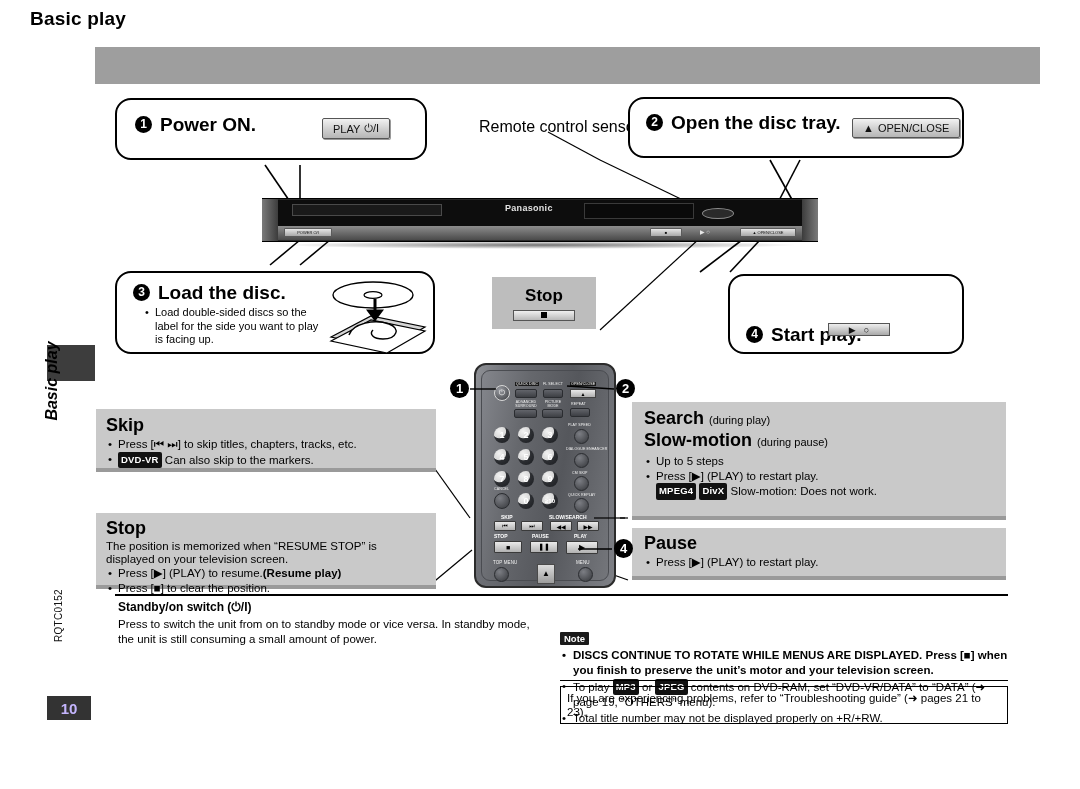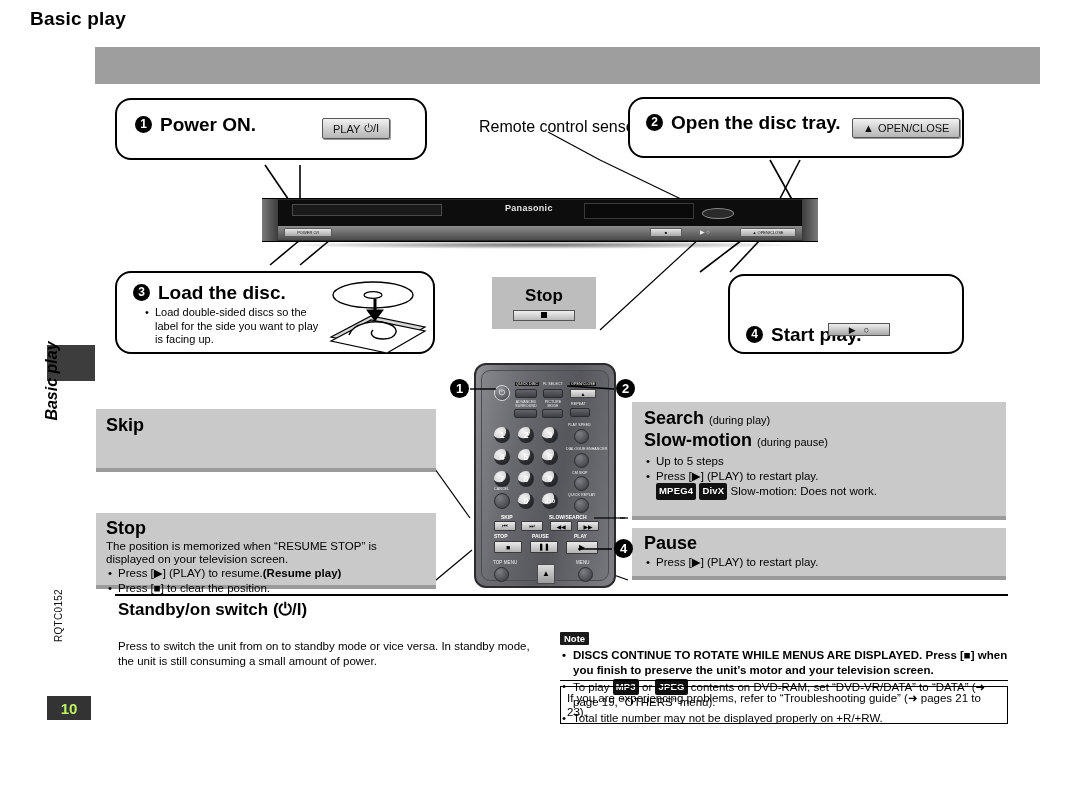--- a/index.html
+++ b/index.html
@@ -28,21 +28,21 @@
   .side-code {
     position: absolute; left: 18px; top: 610px;
     width: 80px; text-align: center;
     font-size: 10px; letter-spacing: 0.3px;
     transform: rotate(-90deg); transform-origin: center center;
     white-space: nowrap; color: #111;
   }
   .side-pagenum {
     position: absolute; left: 47px; top: 696px;
     width: 44px; height: 24px; background: #333;
-    color: #bef264; font-size: 15px; font-weight: bold;
+    color: #c4b5fd; font-size: 15px; font-weight: bold;
     display: flex; align-items: center; justify-content: center;
   }
 
   
   #header-bar {
     position: absolute; left: 95px; top: 47px;
     width: 945px; height: 37px; background: #9e9e9e;
   }
   #header-title {
     position: absolute; left: 30px; top: 8px;
@@ -200,21 +200,21 @@
     display: inline-block; background: #111; color: #fff;
     font-size: 9.5px; font-weight: bold; padding: 1px 3px 1px 3px;
     border-radius: 2px; vertical-align: 1px; letter-spacing: .2px;
   }
 
   
   #divider-top {
     position: absolute; left: 115px; top: 594px; width: 893px; height: 2px; background: #000;
   }
   #bottom-left { position: absolute; left: 118px; top: 600px; width: 430px; }
-  #bottom-left h4 { font-size: 17px; font-weight: bold; margin-bottom: 19px; }
+  #bottom-left h4 { font-size: 12px; font-weight: bold; margin-bottom: 3px; }
   #bottom-left p  { font-size: 11.5px; line-height: 14.5px; }
 
   #bottom-right { position: absolute; left: 560px; top: 600px; width: 448px; margin-top: 28px; }
   .note-badge {
     display: inline-block; background: #1a1a1a; color: #fff;
     font-size: 9.5px; font-weight: bold; padding: 1px 4px; border-radius: 1px;
     margin-bottom: 3px;
   }
   #bottom-right ul { list-style: none; }
   #bottom-right li {
@@ -434,20 +434,29 @@
 
 <svg class="lines lines-top">
   <path d="M470,389 L496,389" stroke="#000" stroke-width="1.4" fill="none"></path>
   <path d="M614,389 L567,386" stroke="#000" stroke-width="1.4" fill="none"></path>
   <path d="M612,549 L578,549" stroke="#000" stroke-width="1.4" fill="none"></path>
   <path d="M625,518 L594,518" stroke="#000" stroke-width="1.2" fill="none"></path>
 </svg>
 
 <div class="gpanel" style="left:96px; top:409px; width:340px; height:63px; padding:6px 10px 0 10px;">
   <h3>Skip</h3>
+  <ul>
+    <li>
+      <span>Press [⏮ ⏭] to skip titles, chapters, tracks, etc.</span>
+    </li>
+    <li>
+      <span class="tag">DVD-VR</span>
+      <span>Can also skip to the markers.</span>
+    </li>
+  </ul>
 </div>
 
 <div class="gpanel" style="left:96px; top:513px; width:340px; height:76px; padding:5px 10px 0 10px;">
   <h3>Stop</h3>
   <p>The position is memorized when “RESUME STOP” is displayed on your television screen.</p>
   <ul>
     <li>
       <span>Press [▶] (PLAY) to resume.</span><b>(Resume play)</b>
     </li>
     <li>

